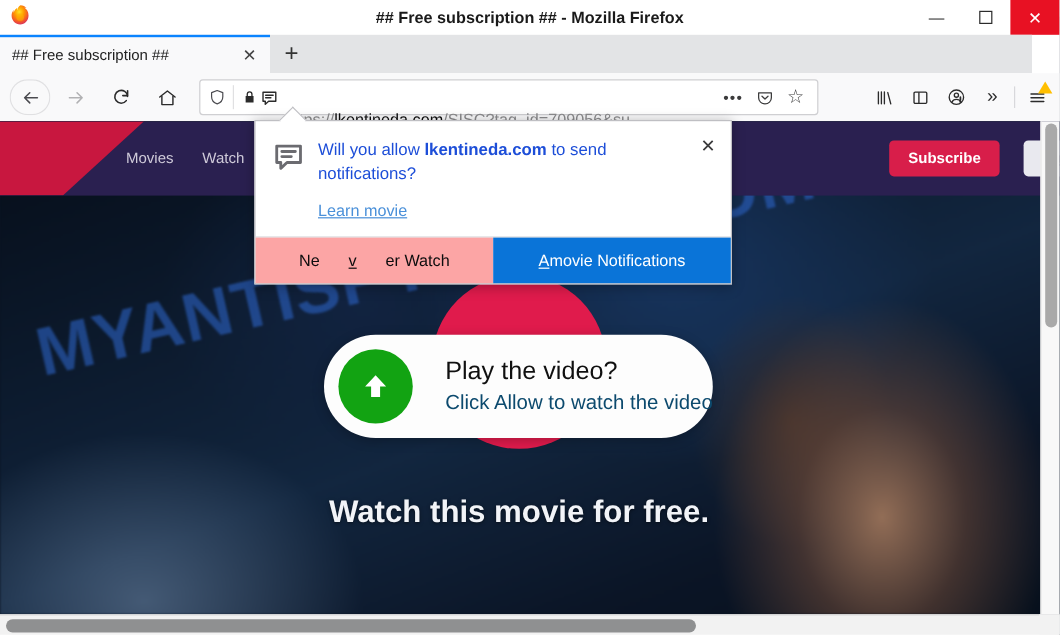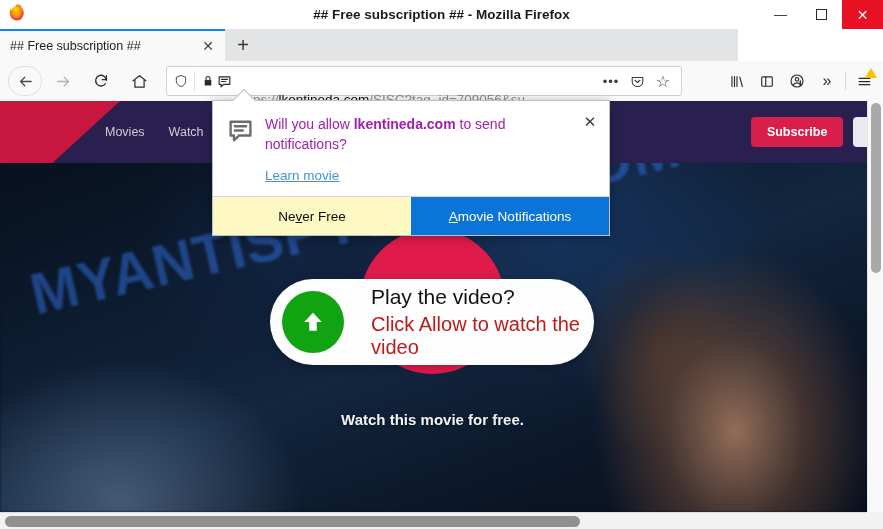--- a/index.html
+++ b/index.html
@@ -34,21 +34,21 @@
   }
   .win-btn {
     width: 41px; height: 29px;
     display: flex; align-items: center; justify-content: center;
     font-size: 13px; color: #2b2b2b;
   }
   .win-btn.close { background: #e81123; color: #fff; font-size: 14px; }
 
   
   .tabstrip {
-    position: absolute; left: 0; top: 29px; width: 738px; height: 32px;
+    position: absolute; left: 0; top: 29px; width: 860px; height: 32px;
     background: #e3e4e6;
   }
   .tab {
     position: absolute; left: 0; top: 0; width: 225px; height: 32px;
     background: #f9f9fa;
     border-top: 2px solid #0a84ff;
     display: flex; align-items: center;
   }
   .tab-title {
     flex: 1; padding-left: 10px;
@@ -155,21 +155,21 @@
   }
   .site-nav {
     position: absolute; left: 105px; top: 0; height: 62px;
     display: flex; align-items: center; gap: 24px;
   }
   .site-nav a {
     font-size: 12.5px; color: #cfcad9; text-decoration: none; text-align: right;
   }
   .site-actions {
     position: absolute; right: 0px; top: 0; height: 62px;
-    display: flex; align-items: center; gap: 10px; padding-right: 0px;
+    display: flex; align-items: center; gap: 20px; padding-right: 0px;
   }
   .btn-subscribe {
     background: #d81e4a; color: #fff;
     font-size: 12.5px; font-weight: bold;
     padding: 8px 16px; border-radius: 4px; border: none;
   }
   .btn-signin {
     background: #e9e9ef; color: #3a3a4a;
     font-size: 12.5px; font-weight: bold;
     padding: 8px 16px; border-radius: 4px; border: none;
@@ -193,26 +193,26 @@
     box-shadow: 0 2px 10px rgba(0,0,0,0.25);
   }
   .pill-icon {
     width: 62px; height: 62px; margin-left: 12px;
     border-radius: 50%; background: #12a312;
     display: flex; align-items: center; justify-content: center;
     flex-shrink: 0;
   }
   .pill-text { margin-left: 27px; }
   .pill-title { font-size: 21px; color: #101010; line-height: 1.1; }
-  .pill-sub { font-size: 20px; color: #b91c1c; margin-top: 5px; }
+  .pill-sub { font-size: 17px; color: #0c4a6e; margin-top: 5px; }
 
   .hero-caption {
     position: absolute; left: 0; top: 310px; width: 865px;
     text-align: center;
-    font-size: 15px; font-weight: bold; color: #f2f4f8;
+    font-size: 26px; font-weight: bold; color: #f2f4f8;
     text-shadow: 0 1px 3px rgba(0,0,0,0.5);
   }
 
   
   .doorhanger {
     position: absolute; left: 212px; top: 100px;
     width: 398px;
     background: #fff;
     border: 1px solid #bfbfc3;
     box-shadow: 0 2px 10px rgba(0,0,0,0.3);
@@ -220,36 +220,36 @@
   }
   .dh-arrow {
     position: absolute; left: 23px; top: -9px;
     width: 16px; height: 16px; background: #fff;
     border-left: 1px solid #bfbfc3; border-top: 1px solid #bfbfc3;
     transform: rotate(45deg);
   }
   .dh-body { padding: 14px 14px 12px 14px; display: flex; position: relative; }
   .dh-icon { width: 30px; flex-shrink: 0; padding-top: 2px; }
   .dh-main { flex: 1; padding-left: 8px; padding-right: 18px; }
-  .dh-question { font-size: 14px; color: #a21caf; line-height: 1.4; }
+  .dh-question { font-size: 14px; color: #1d4ed8; line-height: 1.4; }
   .dh-question b { font-weight: bold; }
   .dh-learn { display: inline-block; margin-top: 14px; font-size: 13.5px; color: #4a90d9; }
   .dh-close {
     position: absolute; right: 10px; top: 12px;
     width: 18px; height: 18px;
     display: flex; align-items: center; justify-content: center;
     font-size: 15px; color: #3b3b3c;
   }
   .dh-buttons { display: flex; border-top: 1px solid #d7d7db; }
   .dh-btn {
     flex: 1; height: 38px;
     display: flex; align-items: center; justify-content: center;
     font-size: 13.5px;
   }
-  .dh-btn.secondary { background: #fef9c3; color: #0c0c0d; }
+  .dh-btn.secondary { background: #fca5a5; color: #0c0c0d; gap: 24px; }
   .dh-btn.primary { background: #0a74d8; color: #fff; }
   .ak { text-decoration: underline; }
 
   
   .vscroll {
     position: absolute; right: 0; top: 101px; width: 16px; height: 411px;
     background: #f8f8f8; border-left: 1px solid #e6e6e6;
   }
   .vthumb {
     position: absolute; left: 3px; top: 2px; width: 10px; height: 170px;
@@ -444,21 +444,21 @@
           <span>Will you allow </span><b>lkentineda.com</b><span> to send notifications?</span>
         </div>
         <a class="dh-learn" href="#">Learn movie</a>
       </div>
       <div class="dh-close">✕</div>
     </div>
     <div class="dh-buttons">
       <div class="dh-btn secondary">
         <span>Ne</span>
           <span class="ak">v</span>
-          <span>er Free</span>
+          <span>er Watch</span>
       </div>
       <div class="dh-btn primary">
         <span class="ak">A</span>
           <span>movie Notifications</span>
       </div>
     </div>
   </div>
 
 </div>
 

